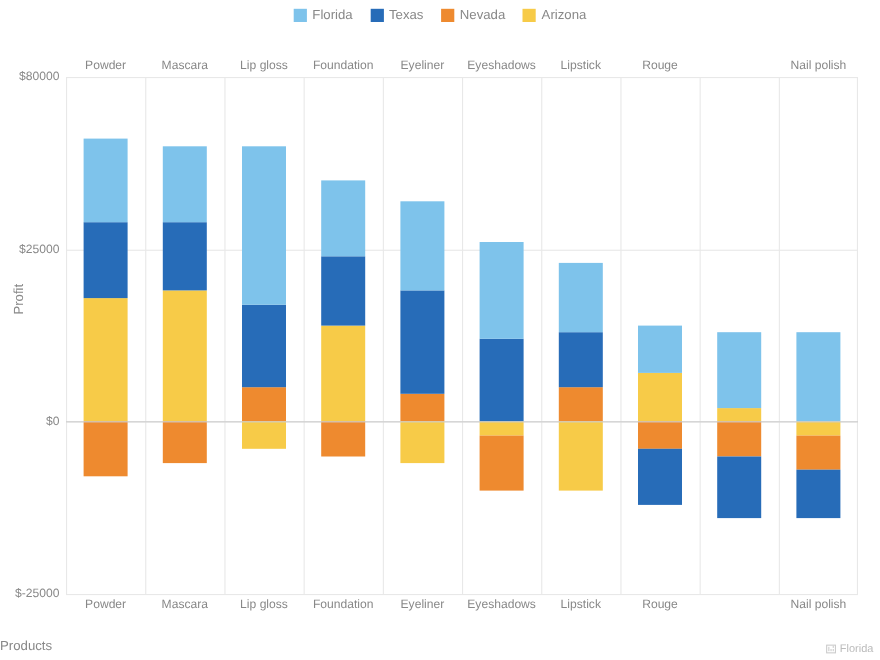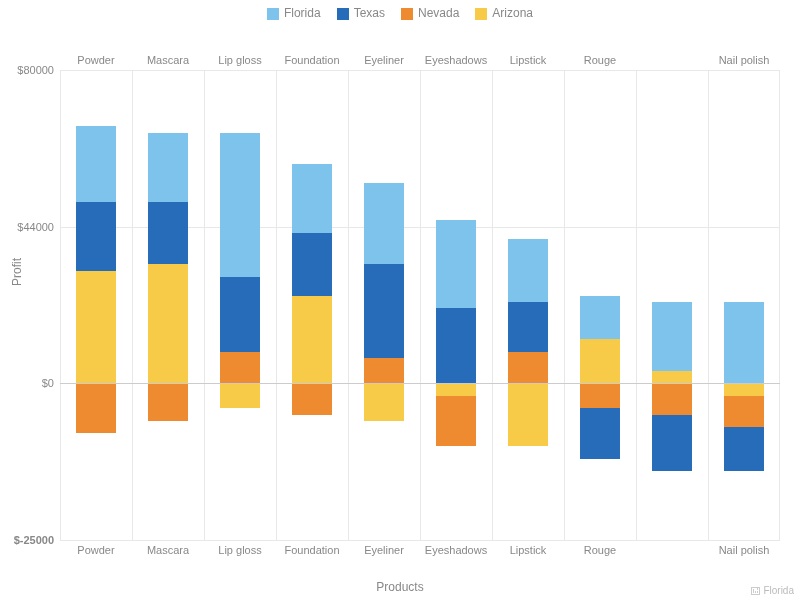--- a/index.html
+++ b/index.html
@@ -10,41 +10,41 @@
 .legend-item{display:inline-block;margin:0 8px}
 .swatch{display:inline-block;width:12px;height:12px;margin-right:5px;vertical-align:middle}
 .plot{position:absolute;left:60px;top:70px;width:720px;height:470px}
 .grid-line{position:absolute;background:#e8e8e8}
 .vline{width:1px;height:100%}
 .hline{height:1px;width:100%}
 .ytick{position:absolute;right:100%;margin-right:6px;font-size:11px;color:#888;transform:translateY(-50%)}
 .toplabel{position:absolute;top:-16px;font-size:11px;color:#888;transform:translateX(-50%);white-space:nowrap}
 .botlabel{position:absolute;bottom:-16px;font-size:11px;color:#888;transform:translateX(-50%);white-space:nowrap}
 .ylabel{position:absolute;left:10px;top:300px;font-size:12px;color:#888;transform:rotate(-90deg) translateX(50%);transform-origin:left top}
-.xlabel{position:absolute;bottom:6px;width:100%;text-align:center;font-size:12px;color:#888}
+.xlabel{position:absolute;bottom:6px;width:100%;text-align:left;font-size:12px;color:#888}
 .bar{position:absolute}
 .seg{position:absolute;width:100%}
 .credit{position:absolute;right:6px;bottom:4px;font-size:10px;color:#bbb}
 .credit .ci{display:inline-block;border:1px solid #ccc;width:9px;height:8px;margin-right:3px;position:relative;vertical-align:middle}
 .credit .ci::before{content:"";position:absolute;left:1px;bottom:1px;width:1px;height:4px;background:#ccc}
 .credit .ci::after{content:"";position:absolute;left:3px;bottom:1px;width:1px;height:2px;background:#ccc;box-shadow:2px 0 0 #ccc,2px -3px 0 #ccc}
 </style>
 </head>
 <body>
 
 <div class="chart">
   <div class="legend"><span class="legend-item"><span class="swatch" style="background: rgb(126, 195, 235);"></span><span>Florida</span></span><span class="legend-item"><span class="swatch" style="background: rgb(39, 108, 184);"></span><span>Texas</span></span><span class="legend-item"><span class="swatch" style="background: rgb(238, 138, 47);"></span><span>Nevada</span></span><span class="legend-item"><span class="swatch" style="background: rgb(247, 203, 72);"></span><span>Arizona</span></span></div>
   <div class="ylabel">Profit</div>
   <div class="plot">
       <div class="grid-line hline" style="top: 470px;"></div>
-      <div class="ytick" style="top: 470px; font-weight: bold;">$-25000</div>
+      <div class="ytick" style="top: 470px;">$-25000</div>
       <div class="grid-line hline" style="top: 313.333px;"></div>
       <div class="ytick" style="top: 313.333px;">$0</div>
       <div class="grid-line hline" style="top: 156.667px;"></div>
-      <div class="ytick" style="top: 156.667px;">$44000</div>
+      <div class="ytick" style="top: 156.667px;">$25000</div>
       <div class="grid-line hline" style="top: 0px;"></div>
       <div class="ytick" style="top: 0px;">$80000</div>
       <div class="grid-line vline" style="left: 0px;"></div>
       <div class="toplabel" style="left: 36px;">Powder</div>
       <div class="botlabel" style="left: 36px;">Powder</div>
       <div class="bar" style="left: 16.2px; width: 39.6px; top: 0px; height: 470px;">
         <div class="seg" style="background: rgb(247, 203, 72); top: 200.533px; height: 112.8px;"></div>
         <div class="seg" style="background: rgb(238, 138, 47); top: 313.333px; height: 50.1333px;"></div>
         <div class="seg" style="background: rgb(39, 108, 184); top: 131.6px; height: 68.9333px;"></div>
         <div class="seg" style="background: rgb(126, 195, 235); top: 56.4px; height: 75.2px;"></div>

